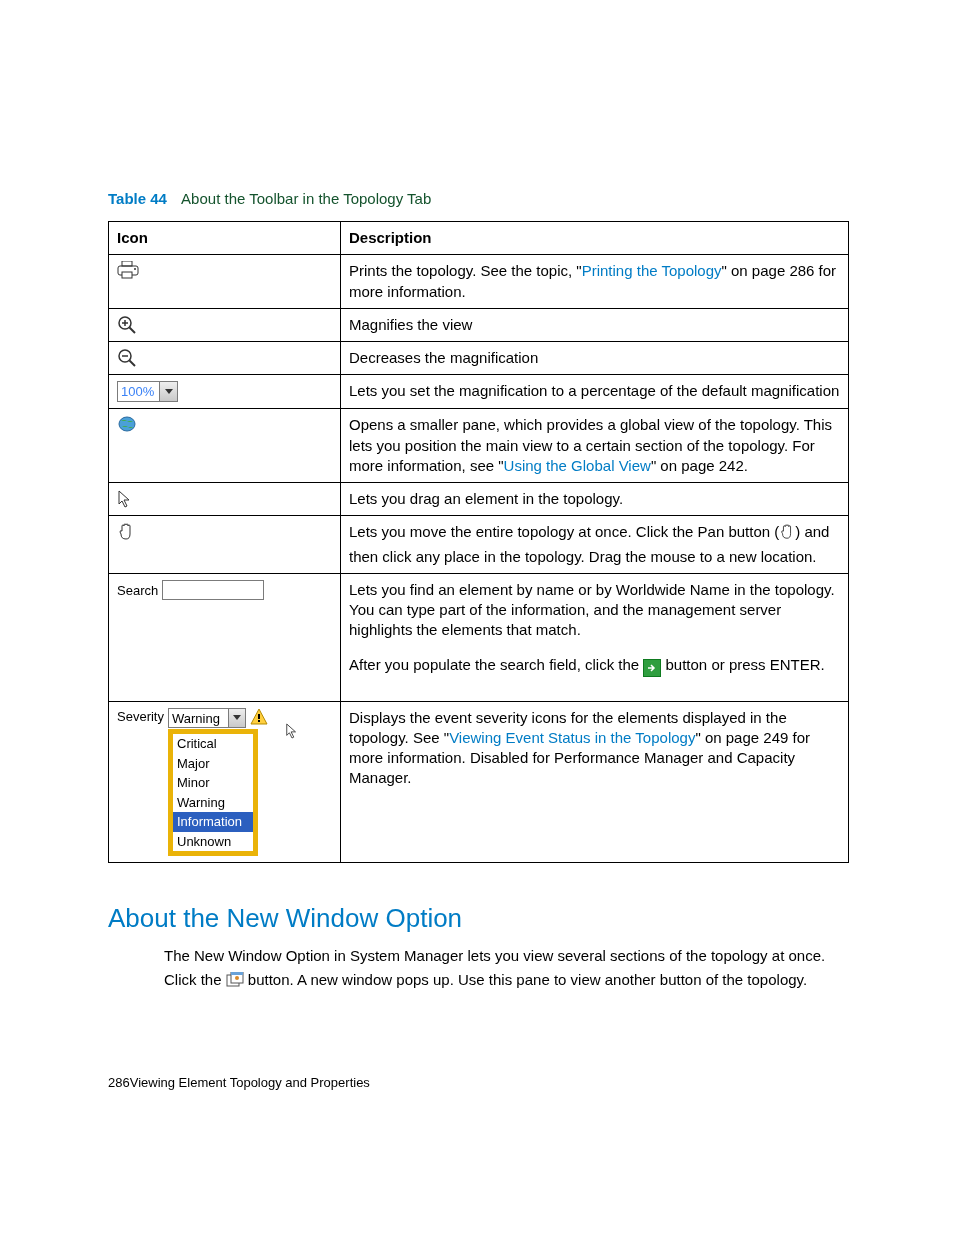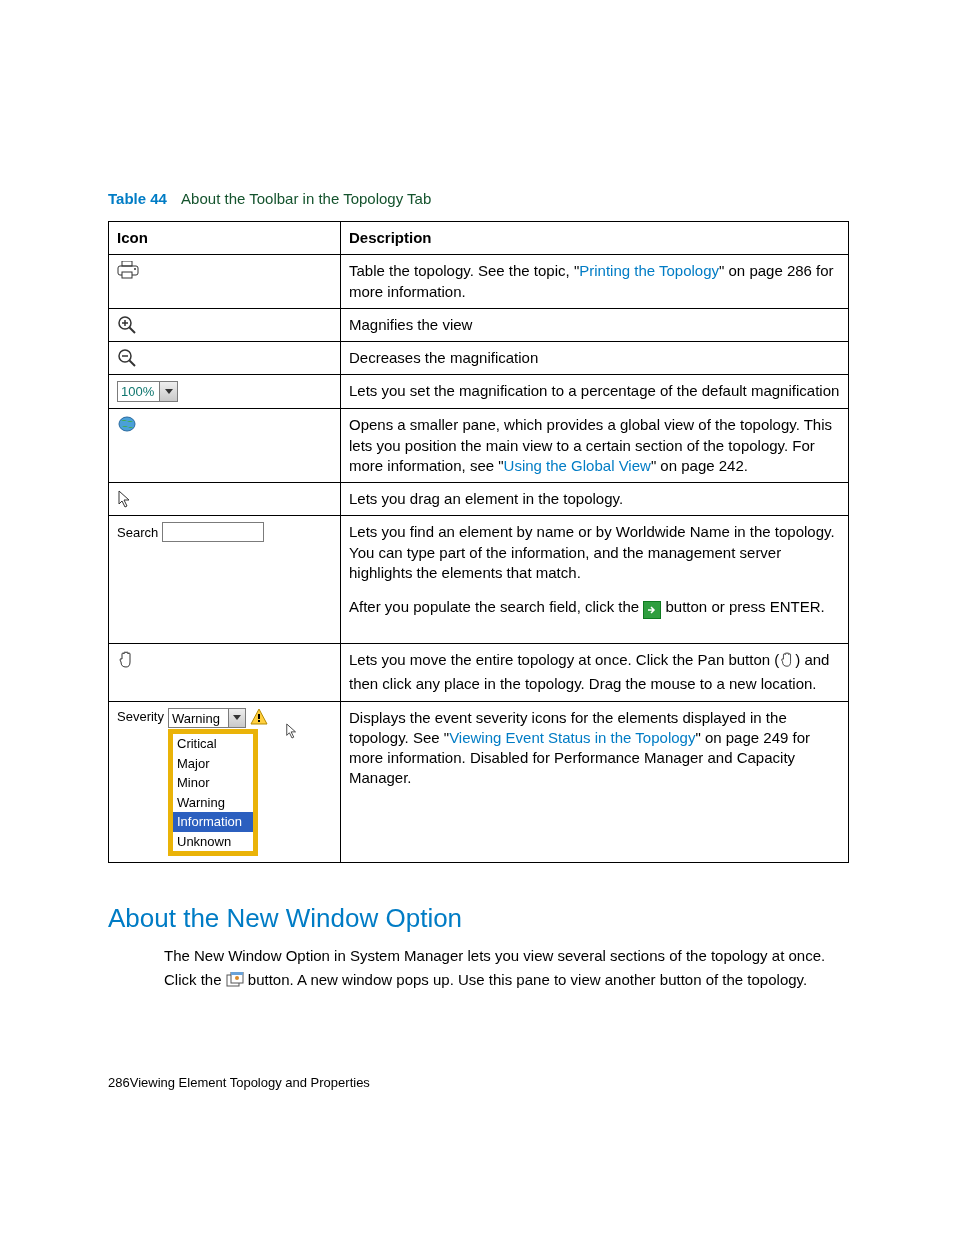--- a/index.html
+++ b/index.html
@@ -7,21 +7,21 @@
 .caption{font-size:15px;margin-bottom:14px}
 .caption .tbl-label{color:#007cc5;font-weight:bold}
 .caption .tbl-title{color:#14532d;margin-left:10px}
 table.toolbar{border-collapse:collapse;width:100%;table-layout:fixed}
 table.toolbar th,table.toolbar td{border:1px solid #000;padding:6px 8px;vertical-align:top;font-size:15px;line-height:1.35;text-align:left}
 table.toolbar th{font-weight:bold}
 table.toolbar col.c1{width:232px}
 .link{color:#007cc5}
 .icon-cell svg{display:block}
 .zoom-box{display:inline-flex;align-items:stretch;border:1px solid #7b7b7b;background:#fff;font-family:Arial,sans-serif;font-size:13px;height:19px}
-.zoom-box .zv{padding:1px 4px 0 3px;min-width:34px;color:#0f766e}
+.zoom-box .zv{padding:1px 4px 0 3px;min-width:34px;color:#3b82f6}
 .zoom-box .zb{width:17px;background:linear-gradient(#eee,#c9c9c9);border-left:1px solid #7b7b7b;display:flex;align-items:center;justify-content:center}
 .zoom-box .zb svg{display:block}
 .search-box{display:inline-flex;align-items:stretch;font-family:Arial,sans-serif;font-size:13px}
 .search-box .sl{padding:2px 4px 0 0;color:#000}
 .search-box .si{border:1px solid #7b7b7b;width:100px;height:18px;background:#fff}
 .go-btn{display:inline-flex;width:16px;height:16px;background:#2f9e3f;border:1px solid #0e7a1f;align-items:center;justify-content:center;vertical-align:-3px}
 .go-btn svg{display:block}
 .sev-wrap{position:relative;display:inline-block;font-family:Arial,sans-serif;font-size:13px;color:#000}
 .sev-top{display:flex;align-items:flex-start;gap:4px}
 .sev-sel{display:inline-flex;border:1px solid #7b7b7b;background:#fff;height:18px;align-items:stretch}
@@ -63,21 +63,21 @@
 <tr>
 <td class="icon-cell">
 <svg width="22" height="18" viewBox="0 0 22 18">
               <rect x="5" y="0" width="10" height="5" fill="none" stroke="#333"></rect>
               <rect x="1" y="5" width="20" height="9" rx="2" fill="none" stroke="#333"></rect>
               <rect x="5" y="11" width="10" height="6" fill="#fff" stroke="#333"></rect>
               <circle cx="18" cy="8" r="1" fill="#333"></circle>
             </svg>
 </td>
 <td>
-<span>Table the topology. See the topic, "</span><span class="link">Printing the Topology</span><span>" on page 286 for more information.</span>
+<span>Prints the topology. See the topic, "</span><span class="link">Printing the Topology</span><span>" on page 286 for more information.</span>
 </td>
 </tr>
 
 <tr>
 <td class="icon-cell">
 <svg width="20" height="20" viewBox="0 0 20 20">
               <circle cx="8" cy="8" r="6" fill="none" stroke="#333" stroke-width="1.5"></circle>
               <line x1="12.5" y1="12.5" x2="18" y2="18" stroke="#333" stroke-width="2"></line>
               <line x1="5" y1="8" x2="11" y2="8" stroke="#333" stroke-width="1.5"></line>
               <line x1="8" y1="5" x2="8" y2="11" stroke="#333" stroke-width="1.5"></line>
@@ -127,48 +127,48 @@
 <tr>
 <td class="icon-cell">
 <svg width="16" height="20" viewBox="0 0 16 20">
               <path d="M2 2 L2 15 L5 12 L8 18 L10 17 L7 11 L12 11 Z" fill="#fff" stroke="#333" stroke-width="1"></path>
             </svg>
 </td>
 <td>Lets you drag an element in the topology.</td>
 </tr>
 
 <tr>
+<td class="icon-cell">
+<svg width="18" height="20" viewBox="0 0 18 20">
+              <path d="M5 9 L5 4 Q5 3 6 3 Q7 3 7 4 L7 3 Q7 2 8 2 Q9 2 9 3 L9 3 Q9 2 10 2 Q11 2 11 3 L11 4 Q11 3 12 3 Q13 3 13 4 L13 12 Q13 17 9 17 Q4 17 4 12 L3 10 Q3 8 5 9 Z" fill="#fff" stroke="#333"></path>
+            </svg>
+</td>
+<td>
+<span>Lets you move the entire topology at once. Click the Pan button (</span><span class="hand-ic"><svg width="16" height="18" viewBox="0 0 18 20">
+                <path d="M5 9 L5 4 Q5 3 6 3 Q7 3 7 4 L7 3 Q7 2 8 2 Q9 2 9 3 L9 3 Q9 2 10 2 Q11 2 11 3 L11 4 Q11 3 12 3 Q13 3 13 4 L13 12 Q13 17 9 17 Q4 17 4 12 L3 10 Q3 8 5 9 Z" fill="#fff" stroke="#333"></path>
+              </svg></span><span>) and then click any place in the topology. Drag the mouse to a new location.</span>
+</td>
+</tr>
+
+<tr>
 <td>
 <span class="search-box">
   <span class="sl">Search</span>
   <span class="si"></span>
 </span>
 </td>
 <td>
 <div>Lets you find an element by name or by Worldwide Name in the topology. You can type part of the information, and the management server highlights the elements that match.</div>
 <div style="height:14px"></div>
 <div><span>After you populate the search field, click the </span><span class="go-btn">
                 <svg width="10" height="10">
                   <path d="M1 5 L6 5 M4 2 L7 5 L4 8" fill="none" stroke="#fff" stroke-width="1.5"></path>
                 </svg>
               </span><span> button or press </span><span>ENTER</span><span>.</span></div>
 <div style="height:18px"></div>
-</td>
-</tr>
-
-<tr>
-<td class="icon-cell">
-<svg width="18" height="20" viewBox="0 0 18 20">
-              <path d="M5 9 L5 4 Q5 3 6 3 Q7 3 7 4 L7 3 Q7 2 8 2 Q9 2 9 3 L9 3 Q9 2 10 2 Q11 2 11 3 L11 4 Q11 3 12 3 Q13 3 13 4 L13 12 Q13 17 9 17 Q4 17 4 12 L3 10 Q3 8 5 9 Z" fill="#fff" stroke="#333"></path>
-            </svg>
-</td>
-<td>
-<span>Lets you move the entire topology at once. Click the Pan button (</span><span class="hand-ic"><svg width="16" height="18" viewBox="0 0 18 20">
-                <path d="M5 9 L5 4 Q5 3 6 3 Q7 3 7 4 L7 3 Q7 2 8 2 Q9 2 9 3 L9 3 Q9 2 10 2 Q11 2 11 3 L11 4 Q11 3 12 3 Q13 3 13 4 L13 12 Q13 17 9 17 Q4 17 4 12 L3 10 Q3 8 5 9 Z" fill="#fff" stroke="#333"></path>
-              </svg></span><span>) and then click any place in the topology. Drag the mouse to a new location.</span>
 </td>
 </tr>
 
 <tr>
 <td>
 <div class="sev-wrap">
 <div class="sev-top">
   <span>Severity</span>
   <span class="sev-sel">
     <span class="sv">Warning</span>

